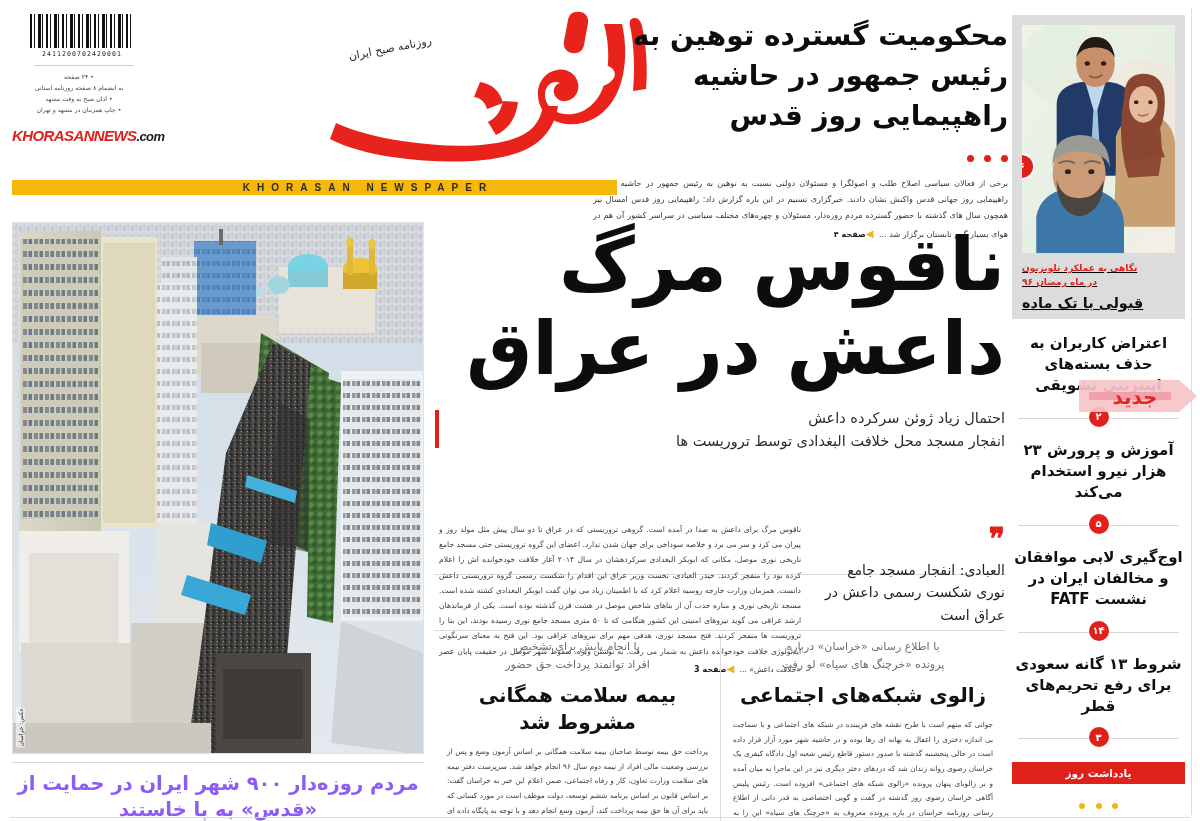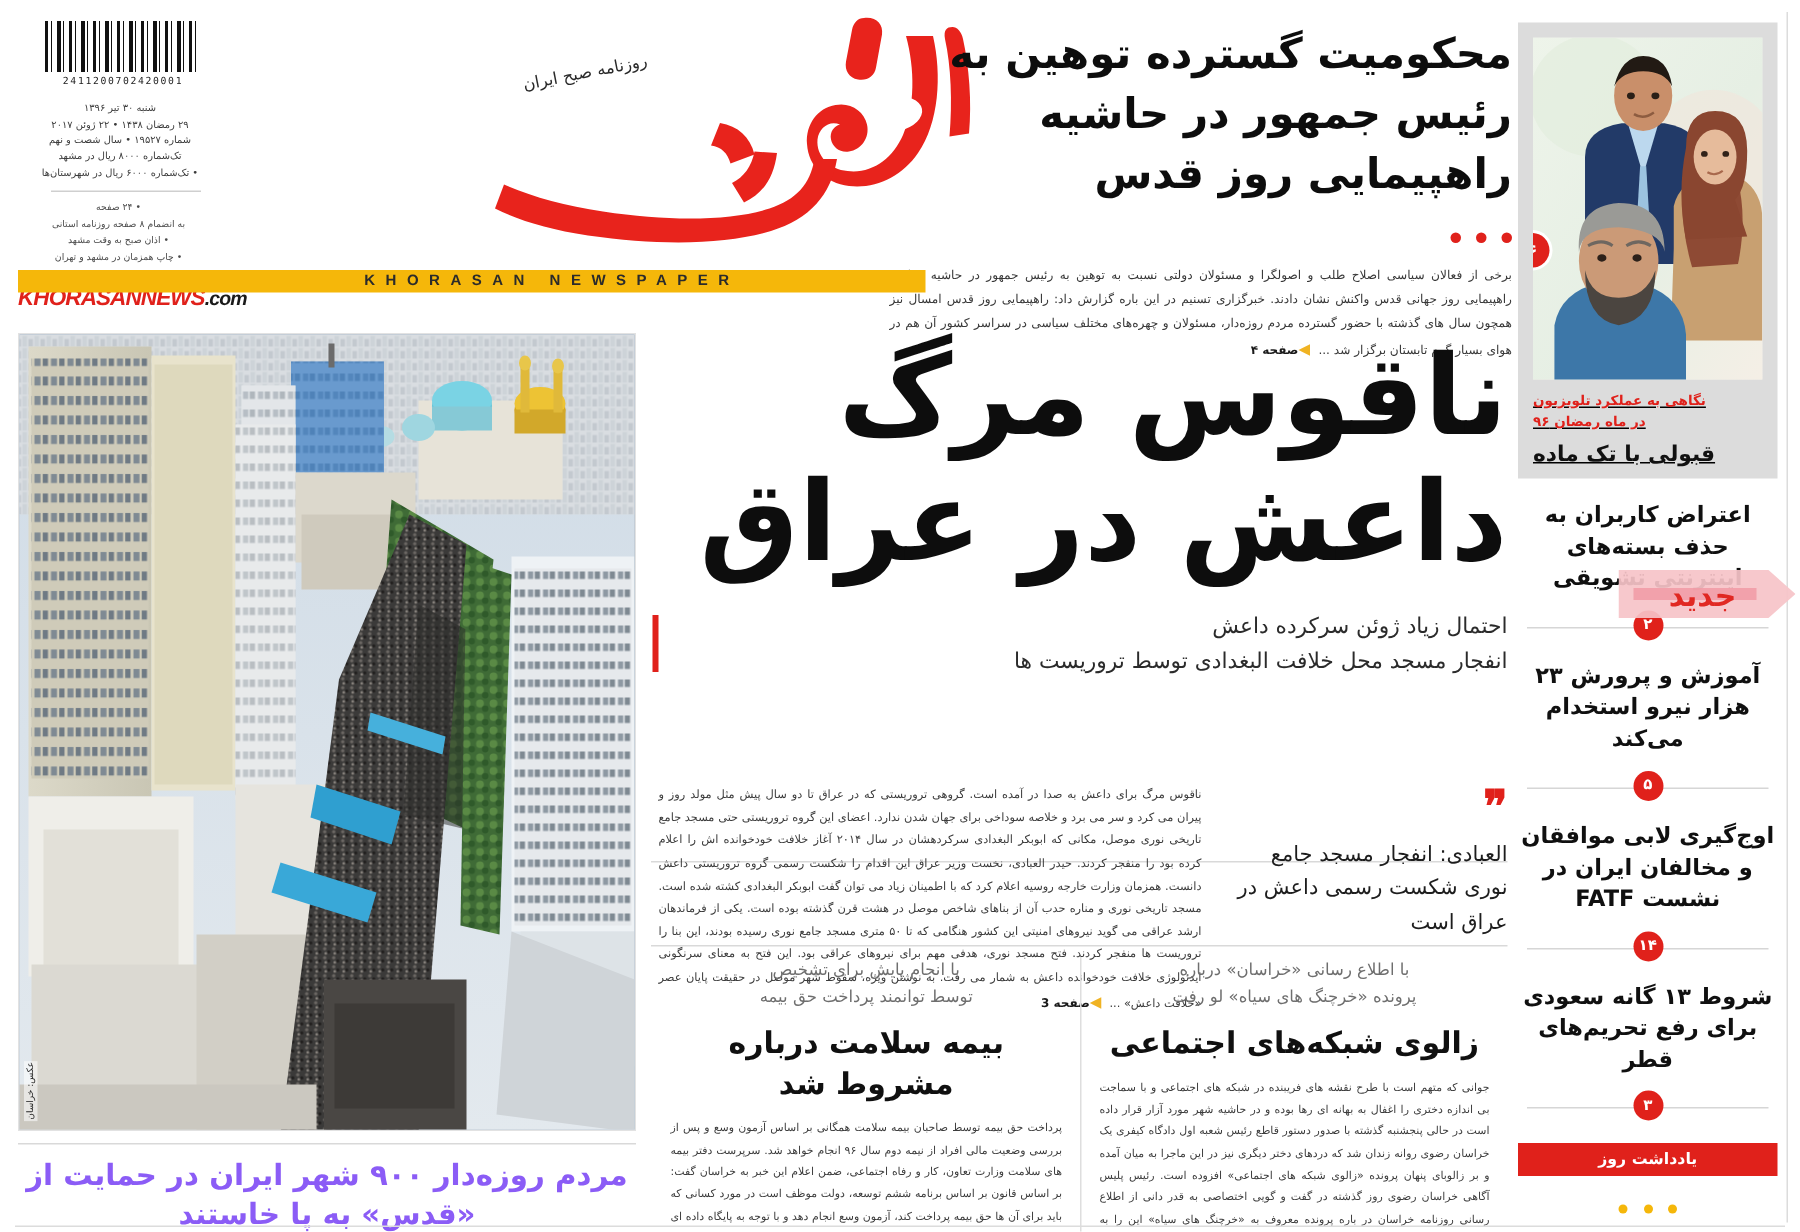--- a/index.html
+++ b/index.html
@@ -298,27 +298,20 @@
 <div class="page">
 
   <div class="mast-rule-top"></div>
 
   <div class="masthead">
 
     <div class="info-block">
       <div class="barcode-wrap">
         <div class="barcode"></div>
         <div class="barcode-num">2411200702420001</div>
-      </div>
-      <div class="info-dates">
-        <div>شنبه ۳۰ تیر ۱۳۹۶</div>
-        <div>۲۹ رمضان ۱۴۳۸ • ۲۲ ژوئن ۲۰۱۷</div>
-        <div>شماره ۱۹۵۲۷ • سال شصت و نهم</div>
-        <div>تک‌شماره ۸۰۰۰ ریال در مشهد</div>
-        <div>• تک‌شماره ۶۰۰۰ ریال در شهرستان‌ها</div>
       </div>
       <div class="info-sep"></div>
       <div class="info-meta">
         <div>• ۲۴ صفحه</div>
         <div>به انضمام ۸ صفحه روزنامه استانی</div>
         <div>• اذان صبح به وقت مشهد</div>
         <div>• چاپ همزمان در مشهد و تهران</div>
       </div>
       <div class="site-logo">
         <span>KHORASANNEWS</span><span class="dotcom">.com</span>
@@ -507,23 +500,23 @@
           </div>
           <div class="bot-title">زالوی شبکه‌های اجتماعی</div>
           <div class="bot-body"><span>جوانی که متهم است با طرح نقشه های فریبنده در شبکه های اجتماعی و با سماجت بی اندازه دختری را اغفال به بهانه ای رها بوده و در حاشیه شهر مورد آزار قرار داده است در حالی پنجشنبه گذشته با صدور دستور قاطع رئیس شعبه اول دادگاه کیفری یک خراسان رضوی روانه زندان شد که دردهای دختر دیگری نیز در این ماجرا به میان آمده و بر زالوبای پنهان پرونده «زالوی شبکه های اجتماعی» افزوده است. رئیس پلیس آگاهی خراسان رضوی روز گذشته در گفت و گویی اختصاصی به قدر دانی از اطلاع رسانی روزنامه خراسان در باره پرونده معروف به «خرچنگ های سیاه» این را به داخت و گفت: همزمان با انتشار اخباری از پرونده معروف به «خرچنگ های سیاه» در روزنامه خراسان، دختر جوانی که طعمه یک فرد «شیطان صفت» شده است برای شناسایی متهمان به اداره جنایی پلیس آگاهی خراسان رضوی مراجعه کرد و به بردی از اعمال شیطانی جوان بدشناسی بر داشت که او را به بیابان های اطراف جاده مشهد - چنار ان کشانده و با تهدید به مرگ مورد آزار قرار داده بود ...</span>
             
           </div>
         </div>
 
         <div class="bot-col">
           <div class="bot-kicker">
             <div>با انجام پایش برای تشخیص</div>
-            <div>توسط توانمند پرداخت حق بیمه</div>
+            <div>افراد توانمند پرداخت حق حضور</div>
           </div>
-          <div class="bot-title">بیمه سلامت درباره مشروط شد</div>
+          <div class="bot-title">بیمه سلامت همگانی مشروط شد</div>
           <div class="bot-body"><span>پرداخت حق بیمه توسط صاحبان بیمه سلامت همگانی بر اساس آزمون وسع و پس از بررسی وضعیت مالی افراد از نیمه دوم سال ۹۶ انجام خواهد شد. سرپرست دفتر بیمه های سلامت وزارت تعاون، کار و رفاه اجتماعی، ضمن اعلام این خبر به خراسان گفت: بر اساس قانون بر اساس برنامه ششم توسعه، دولت موظف است در مورد کسانی که باید برای آن ها حق بیمه پرداخت کند، آزمون وسع انجام دهد و با توجه به پایگاه داده ای وزارت رفاه، میزان توانایی مشارکت افراد در پرداخت حق بیمه را مشخص کند تا بر اساس آن برای افراد دفترچه صادر شود. کاظم میکائیلی ادامه داد: بر این اساس افرادی پرداخت حق بیمه معاف می شوند، بر میزان وسیع که در اندازه یک تا صد در صد حق بیمه را پرداخت می کنند. وی در پاسخ به این سوال که آزمون وسع بر اساس چه ملاک هایی انجام می شود؟ توضیح داد: این امر بر اساس فرمول های ریاضی و اقتصادی و با همکاری دستگاه های مختلف و همچنین بر اساس داده های مرکز آمار ایران و سازمان هدفمندی یارانه ها انجام می گیرد. علاوه بر ...</span>
             
           </div>
         </div>
 
       </div>
     </div>
   </div>
 
   <div class="rail">

